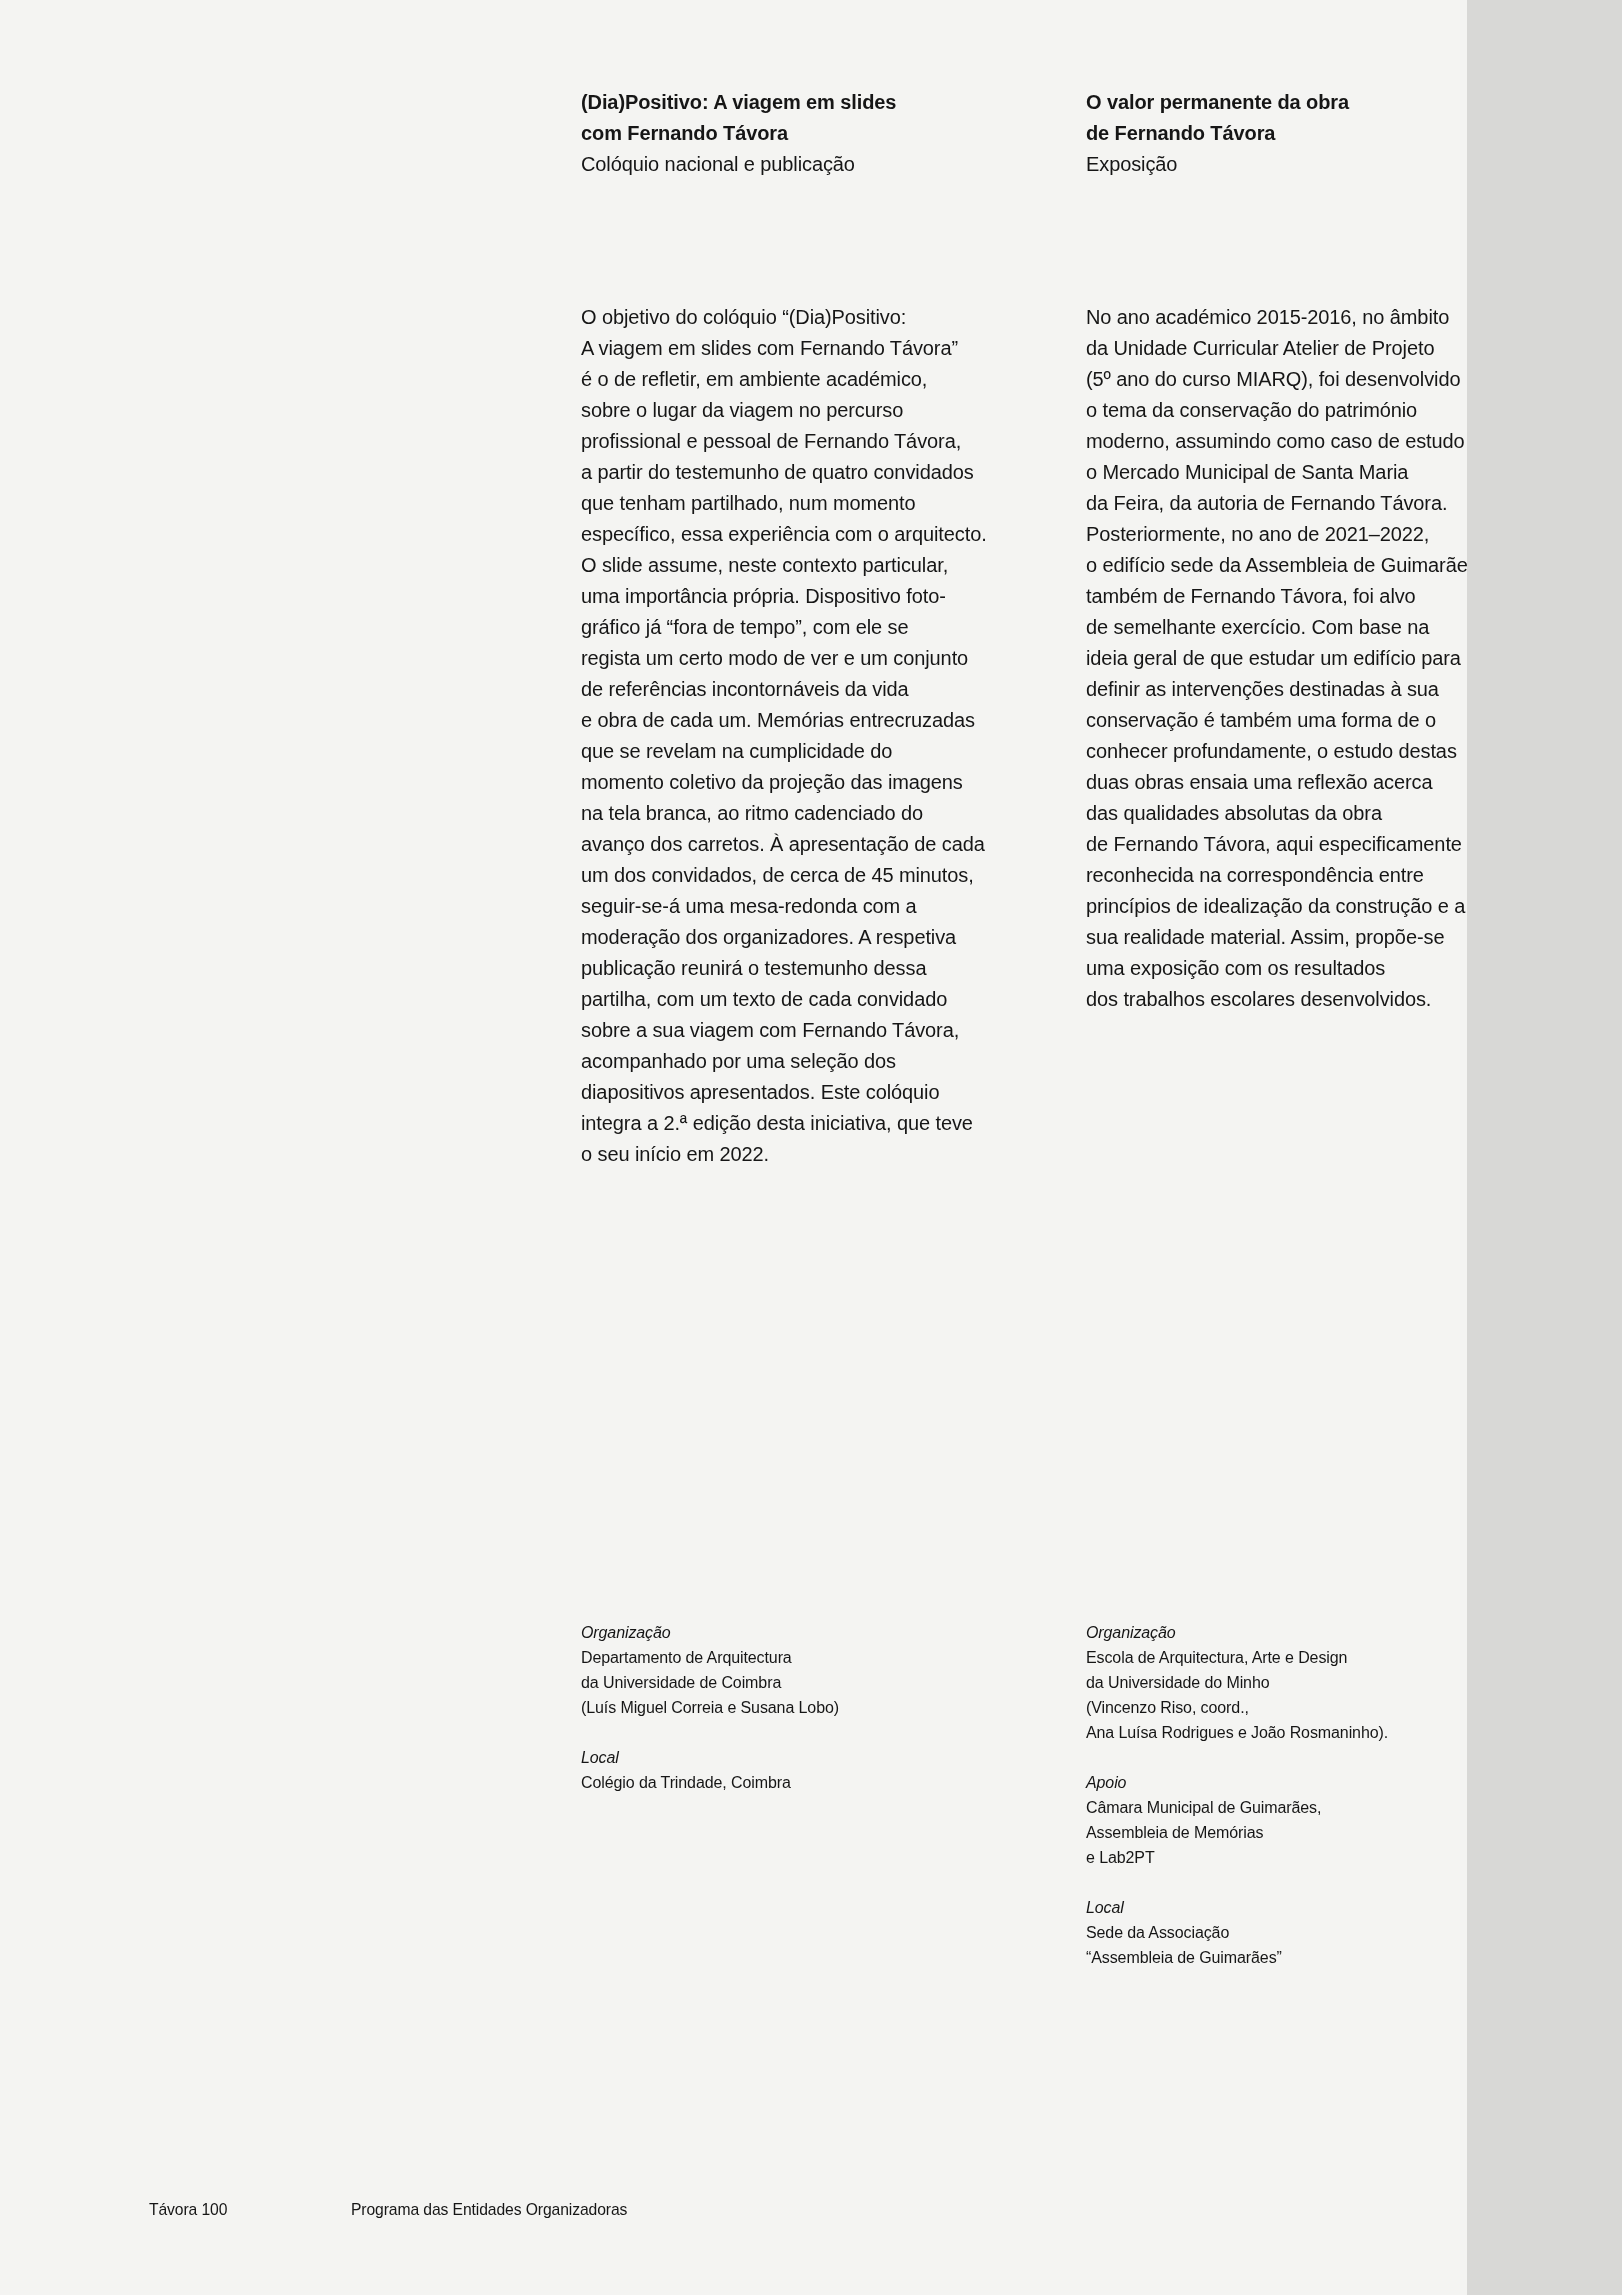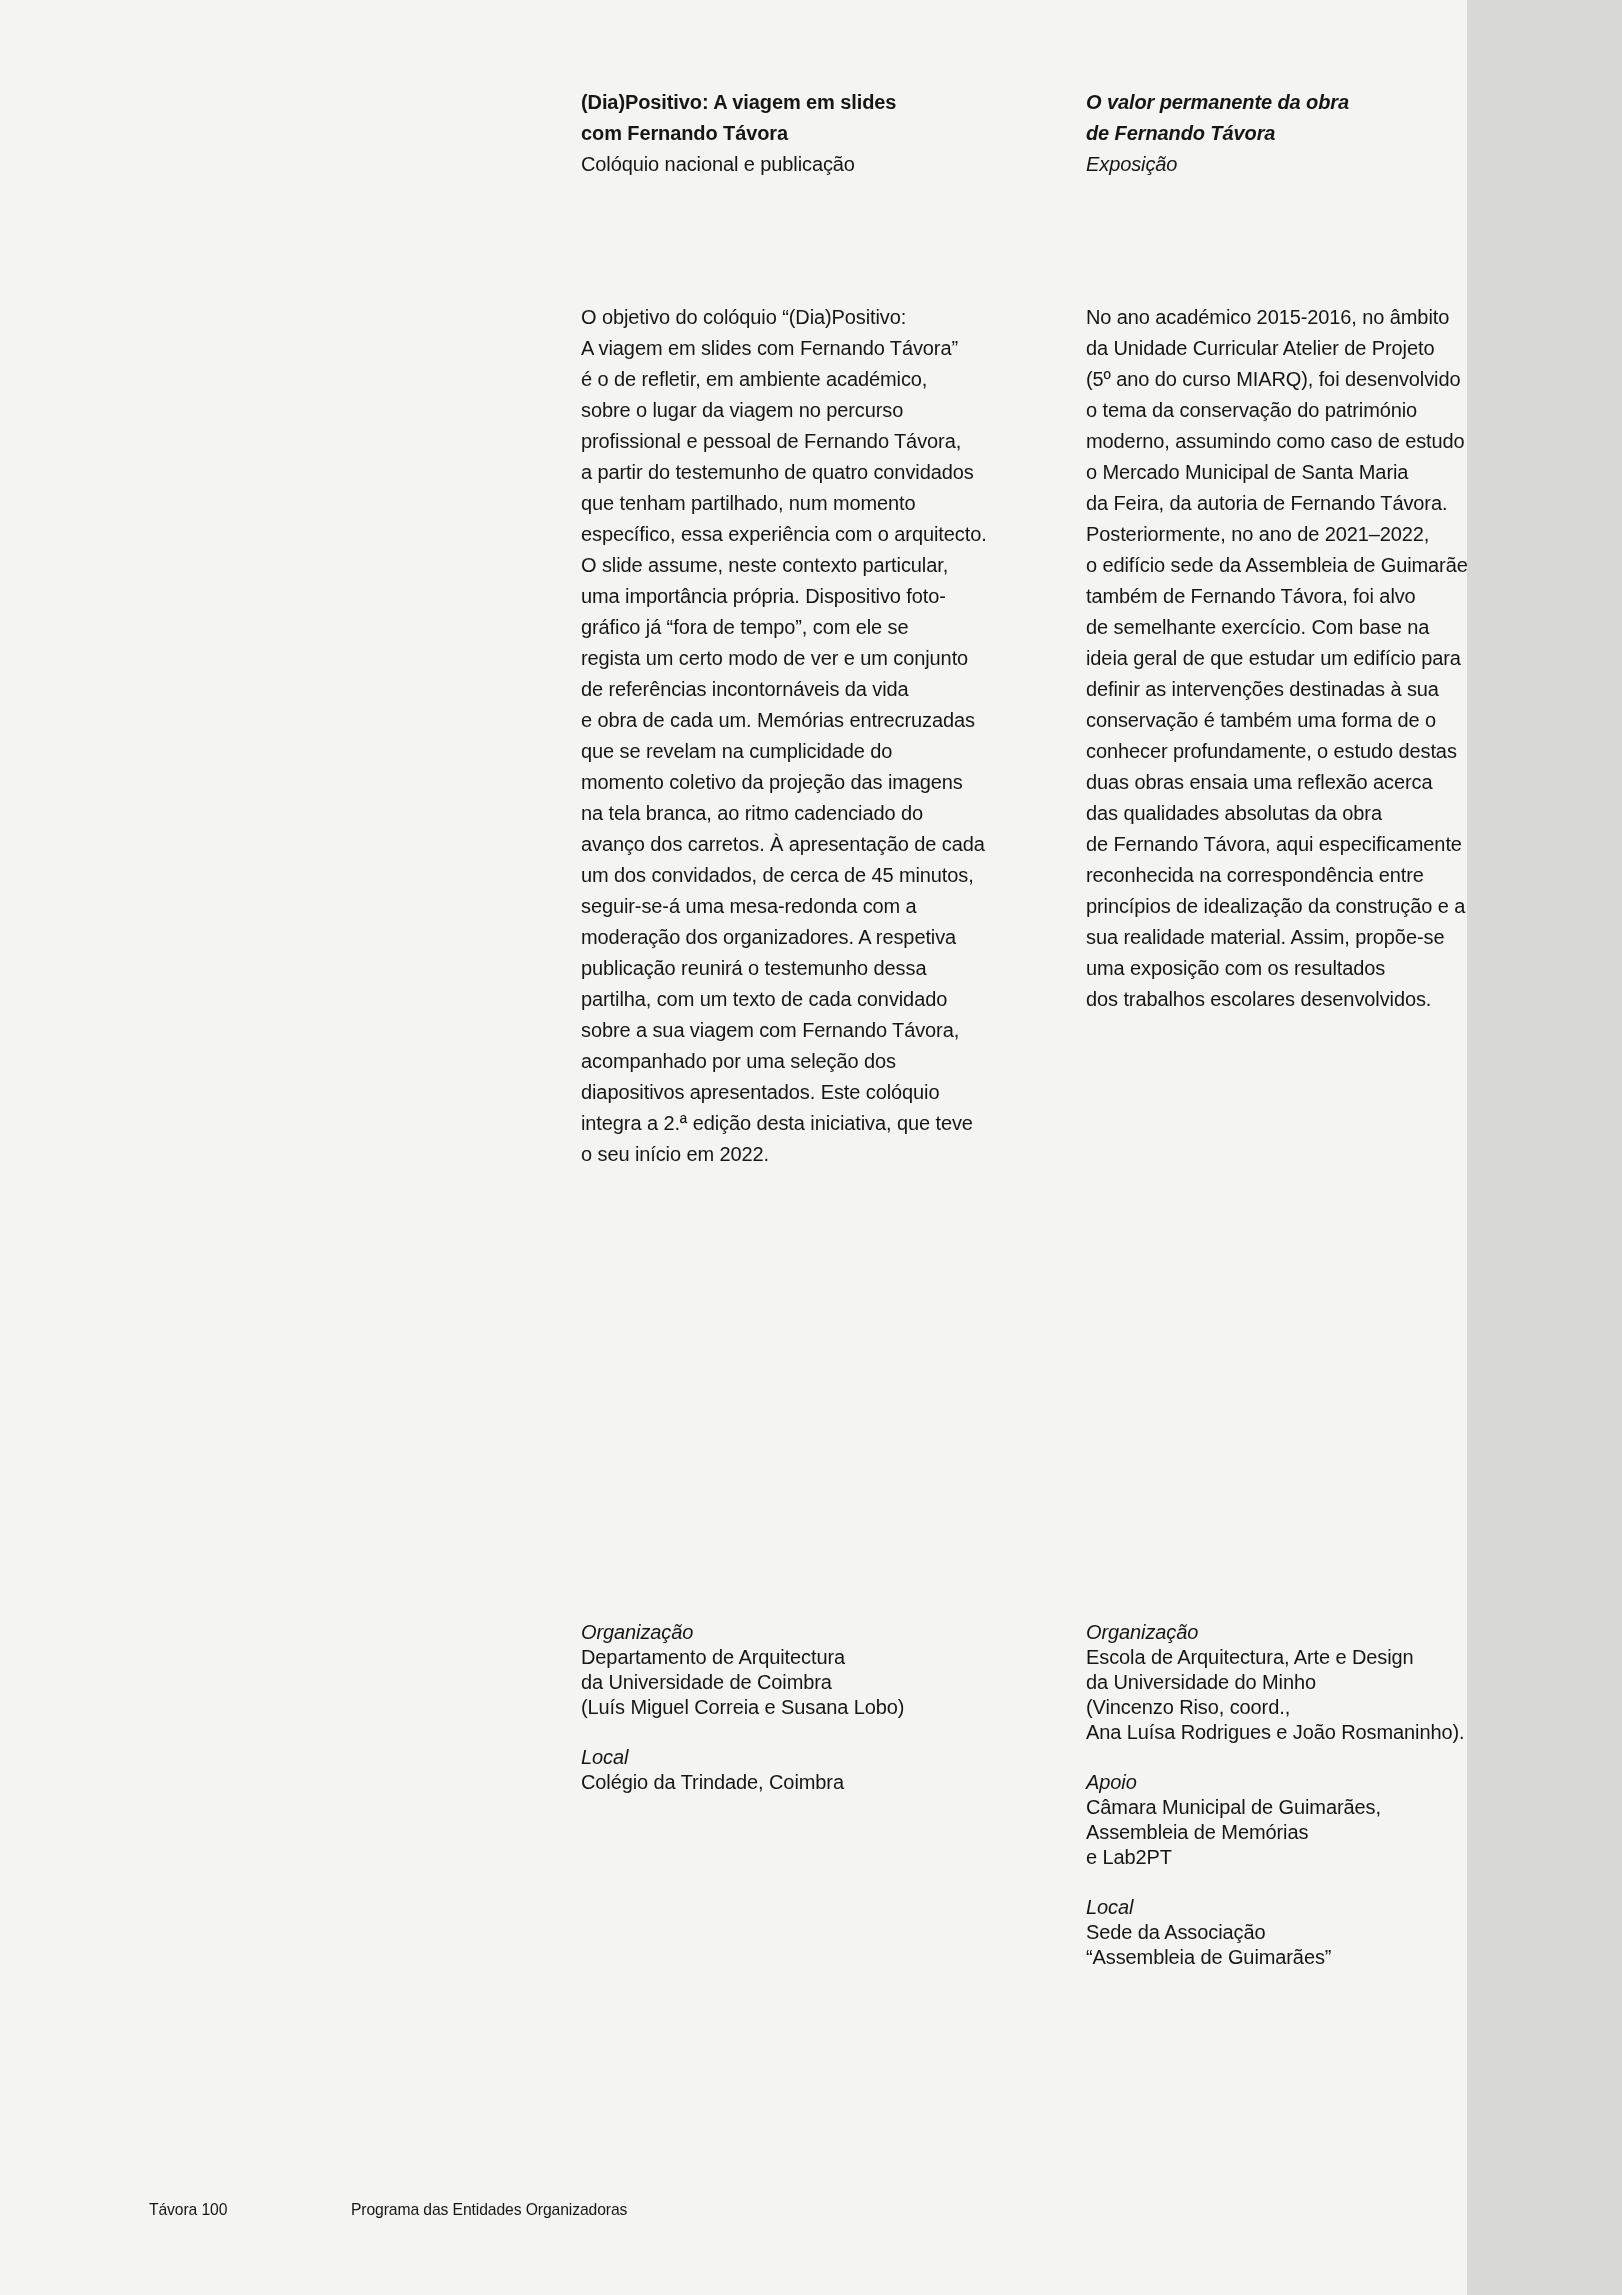--- a/index.html
+++ b/index.html
@@ -30,21 +30,21 @@
   }
   .ev-body {
     width:505px;
     font-size:20px;
     line-height:31px;
     font-weight:400;
     letter-spacing:-0.1px;
   }
   .info {
     width:505px;
-    font-size:20px;
+    font-size:16px;
     line-height:25px;
     letter-spacing:-0.1px;
   }
   .info-group + .info-group { margin-top:25px; }
   .info-label { font-style:italic; }
   .footer-text {
     font-size:15.7px;
     line-height:19.6px;
     letter-spacing:-0.1px;
   }
@@ -53,21 +53,21 @@
 <body>
 
 <div class="page">
 
   <header class="abs" style="left:581px; top:87px;">
     <h2 class="ev-title prelines">(Dia)Positivo: A viagem em slides
 com Fernando Távora</h2>
     <div class="ev-subtitle">Colóquio nacional e publicação</div>
   </header>
 
-  <header class="abs" style="left:1086px; top:87px;font-style:italic;">
+  <header class="abs" style="left:1086px; top:87px;">
     <h2 class="ev-title prelines">O valor permanente da obra
 de Fernando Távora</h2>
     <div class="ev-subtitle">Exposição</div>
   </header>
 
   <div class="abs ev-body prelines" style="left:581px; top:302px;">O objetivo do colóquio “(Dia)Positivo:
 A viagem em slides com Fernando Távora”
 é o de refletir, em ambiente académico,
 sobre o lugar da viagem no percurso
 profissional e pessoal de Fernando Távora,

